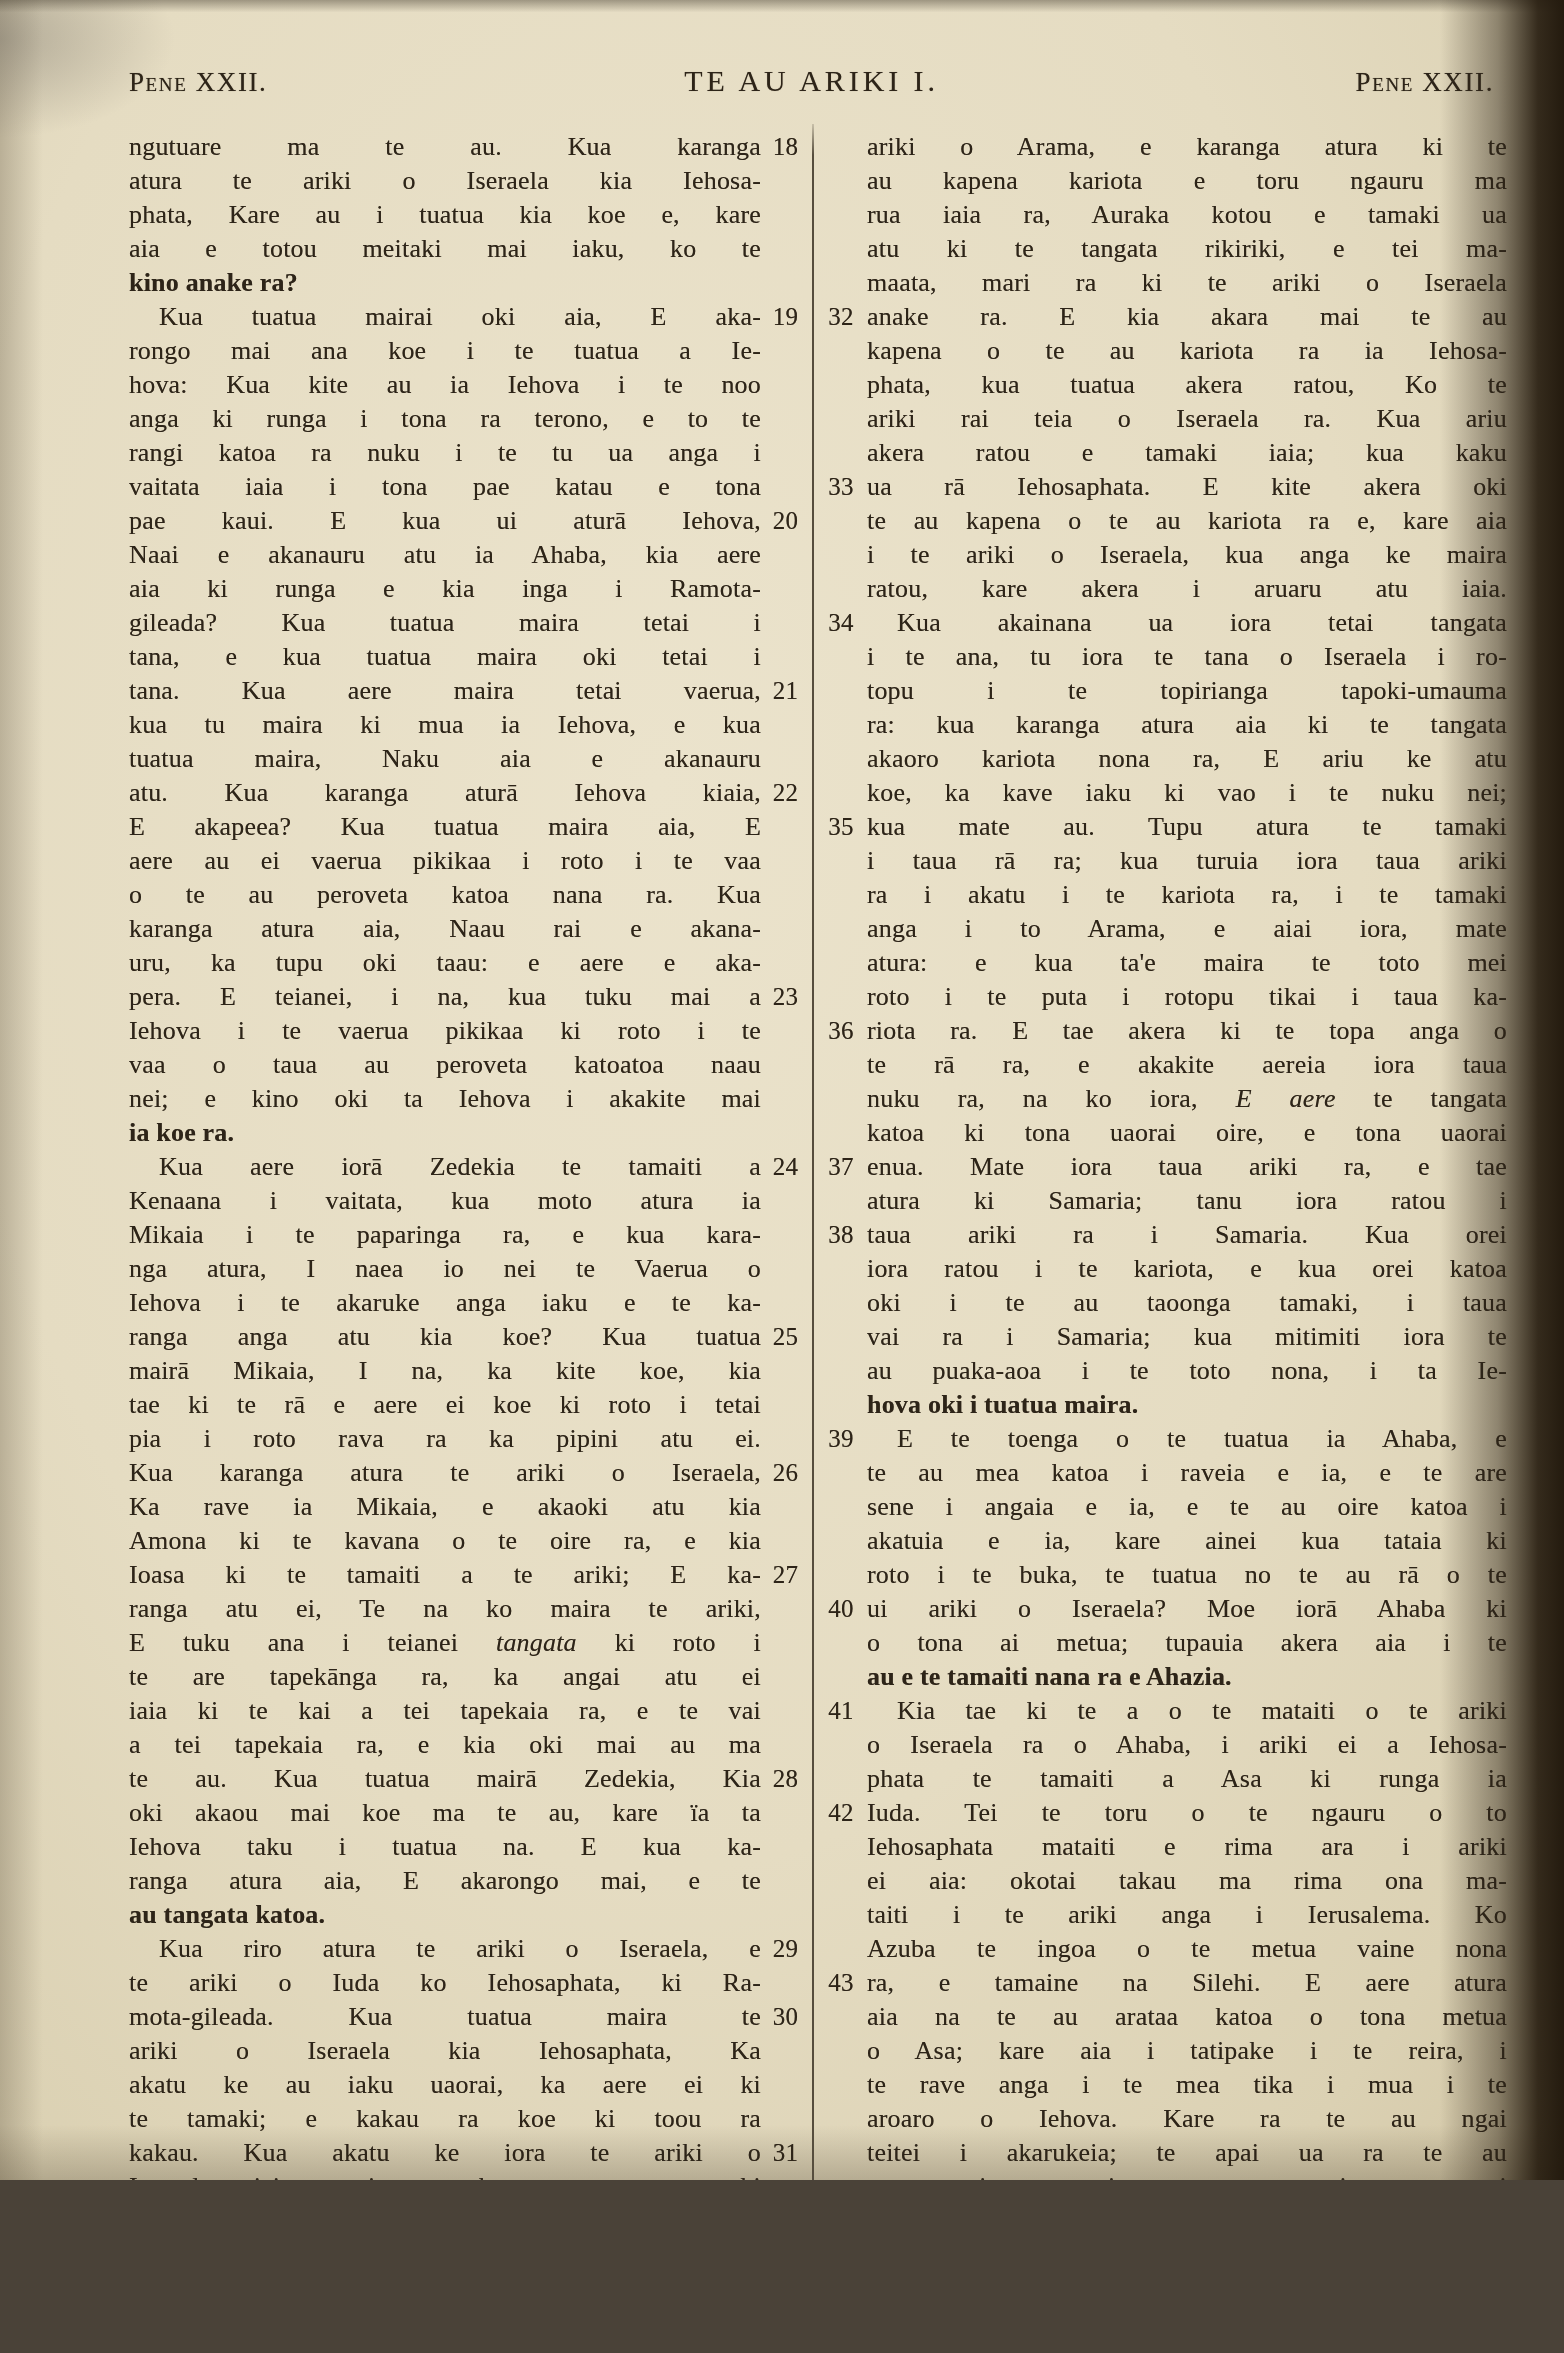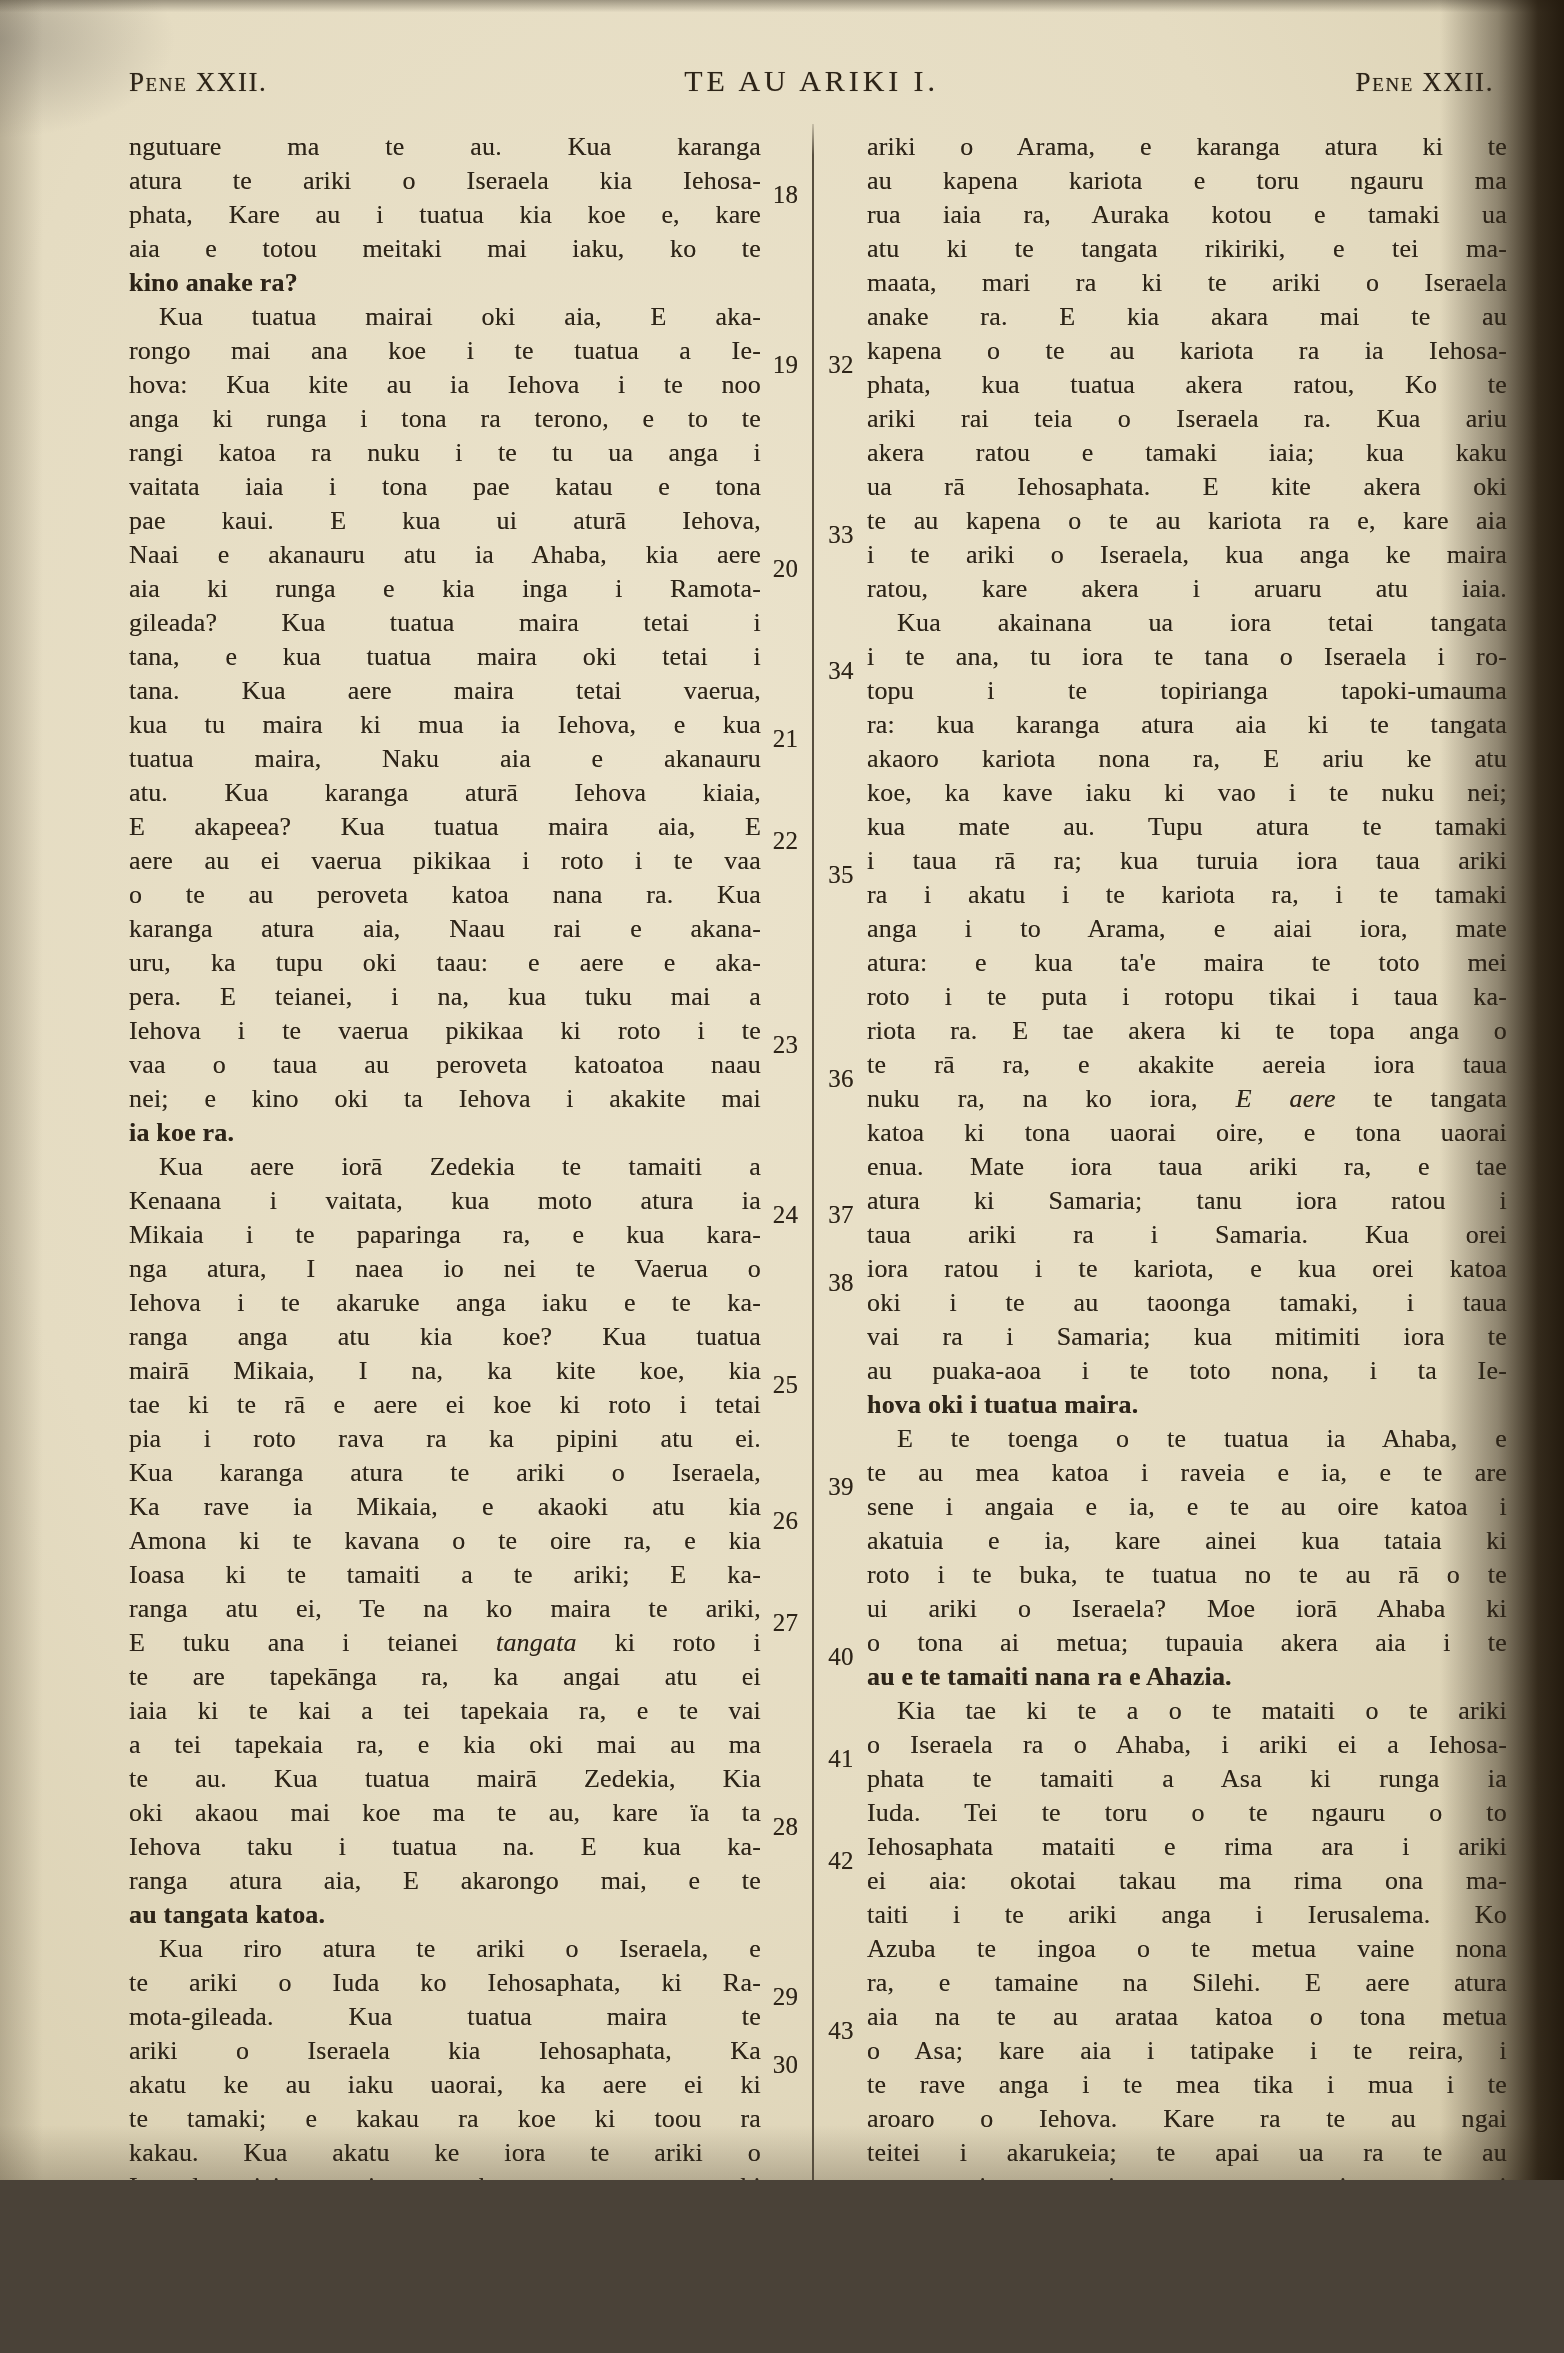--- a/index.html
+++ b/index.html
@@ -40,21 +40,20 @@
     font-size: 26px; letter-spacing: 0.2px;
     text-align: justify; text-align-last: justify;
     text-shadow: 0 0 0.5px rgba(45,36,24,0.5);
   }
   .line.nojust { text-align-last: left; font-weight: bold; }
   .line.indent { text-indent: 30px; }
   .verse {
     position: absolute; top: 0;
     font-size: 25px; text-align: center; text-indent: 0;
     text-align-last: center;
-    margin-top: 48px;
   }
   .verse.right { left: 100%;  width: 49px; }
   .verse.left  { right: 100%; width: 52px; }
   .divider {
     position: absolute; left: 812px; top: 124px;
     width: 2.3px; height: 2146px;
     background: linear-gradient(to bottom, rgba(80,72,58,0.2), #564d3d 31px, #564d3d 2105px, rgba(80,72,58,0.2));
   }
   .page-number {
     position: absolute; left: 129px; width: 632px; top: 2268px;

